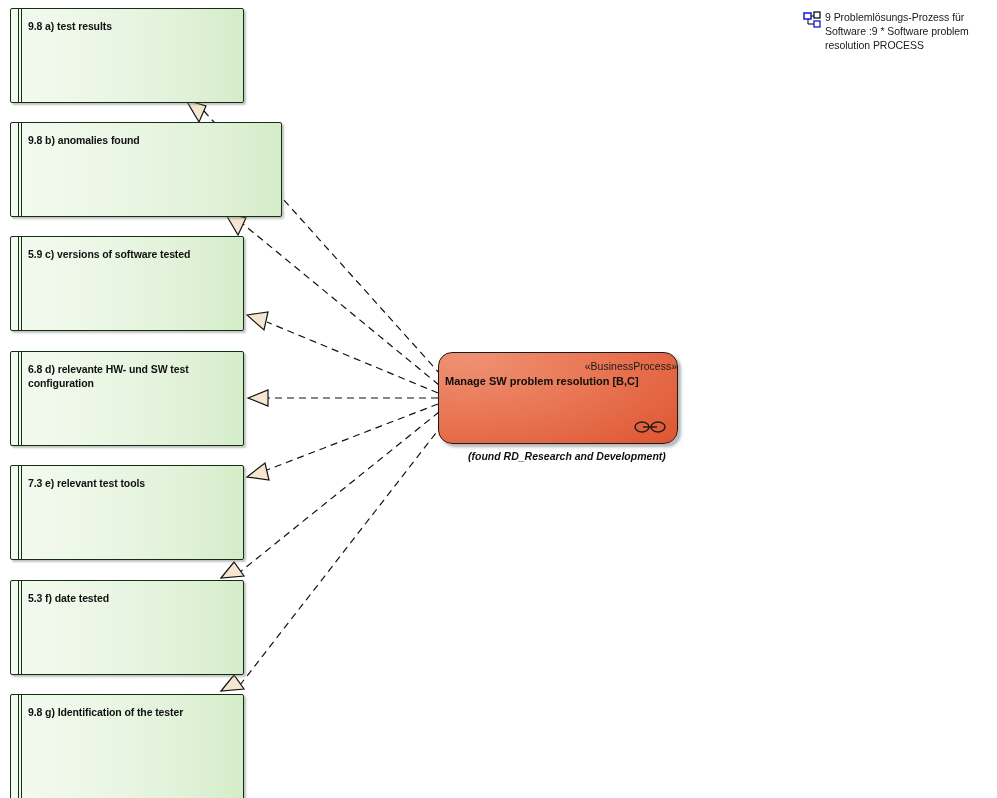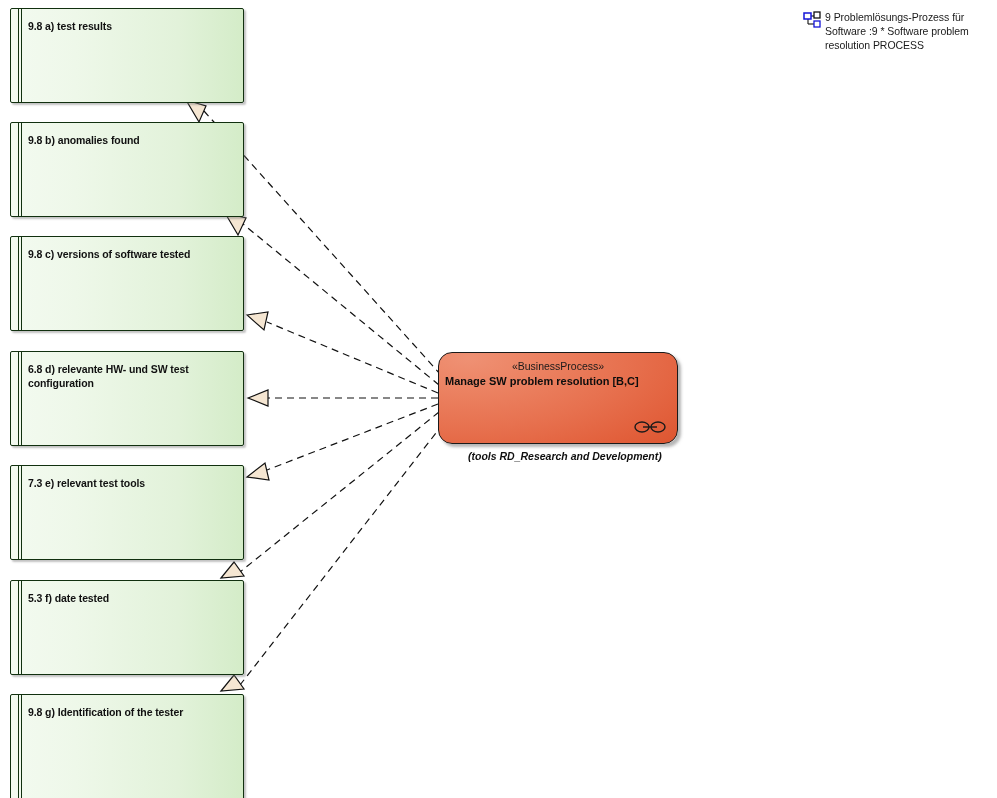--- a/index.html
+++ b/index.html
@@ -76,21 +76,21 @@
     border-radius: 14px;
     background:
       radial-gradient(120% 140% at 12% 6%, #ef9174 0%, #ec8464 22%, #e7714f 55%, #e2603c 82%, #dd5530 100%);
     box-shadow: 3px 3px 3px rgba(110,110,110,0.5);
     z-index: 3;
   }
   #process-node .stereotype {
     position: absolute;
     left: 0; right: 0;
     top: 7px;
-    text-align: center;
+    text-align: right;
     font-size: 10.5px;
     font-weight: normal;
     color: #1a1a1a;
   }
   #process-node .proc-title {
     position: absolute;
     left: 6px; right: 6px;
     top: 21px;
     font-size: 11px;
     font-weight: bold;
@@ -179,28 +179,28 @@
       <line x1="443" y1="424" x2="240" y2="685" stroke="#111111" stroke-width="1.2" stroke-dasharray="7,5"></line>
       <polygon points="221,691 234,675 244,689" fill="#f5e6d2" stroke="#111111" stroke-width="1.2"></polygon>
     </g>
   </svg>
 
   <div class="req-box" style="left:10px; top:8px; width:234px; height:95px;">
     <span class="left-rule"></span>
     <span class="req-label">9.8 a) test results</span>
   </div>
 
-  <div class="req-box" style="left:10px; top:122px; width:234px; height:95px;">
+  <div class="req-box" style="left:10px; top:122px; width:272px; height:95px;">
     <span class="left-rule"></span>
     <span class="req-label">9.8 b) anomalies found</span>
   </div>
 
   <div class="req-box" style="left:10px; top:236px; width:234px; height:95px;">
     <span class="left-rule"></span>
-    <span class="req-label">9.8 c) versions of software tested</span>
+    <span class="req-label">5.9 c) versions of software tested</span>
   </div>
 
   <div class="req-box" style="left:10px; top:351px; width:234px; height:95px;">
     <span class="left-rule"></span>
     <span class="req-label">6.8 d) relevante HW- und SW test configuration</span>
   </div>
 
   <div class="req-box" style="left:10px; top:465px; width:234px; height:95px;">
     <span class="left-rule"></span>
     <span class="req-label">7.3 e) relevant test tools</span>
@@ -219,21 +219,21 @@
   <div id="process-node" style="left:438px; top:352px; width:240px; height:92px;">
     <span class="stereotype">«BusinessProcess»</span>
     <span class="proc-title">Manage SW problem resolution [B,C]</span>
     <svg class="proc-icon" viewBox="0 0 34 14" xmlns="http://www.w3.org/2000/svg">
       <line x1="10" y1="7" x2="24" y2="7" stroke="#1a1a1a" stroke-width="1.4"></line>
       <ellipse cx="9" cy="7" rx="7" ry="5" fill="none" stroke="#1a1a1a" stroke-width="1.4"></ellipse>
       <ellipse cx="25" cy="7" rx="7" ry="5" fill="none" stroke="#1a1a1a" stroke-width="1.4"></ellipse>
     </svg>
   </div>
 
-  <div id="process-from" style="left:468px; top:450px;">(tools RD_Research and Development)</div>
+  <div id="process-from" style="left:468px; top:450px;">(found RD_Research and Development)</div>
 
   <div id="diagram-header" style="left:803px; top:10px;">
     <svg class="hdr-icon" viewBox="0 0 18 18" xmlns="http://www.w3.org/2000/svg">
       <line x1="7" y1="5" x2="11" y2="5" stroke="#111111" stroke-width="1.1"></line>
       <line x1="5" y1="8" x2="5" y2="13" stroke="#111111" stroke-width="1.1"></line>
       <line x1="5" y1="13" x2="11" y2="13" stroke="#111111" stroke-width="1.1"></line>
       <rect x="1" y="2" width="7" height="6" fill="#ffffff" stroke="#1414d8" stroke-width="1.5"></rect>
       <rect x="11" y="1" width="6" height="6" fill="#ffffff" stroke="#111111" stroke-width="1.3"></rect>
       <rect x="11" y="10" width="6" height="6" fill="#ffffff" stroke="#1414d8" stroke-width="1.3"></rect>
     </svg>

